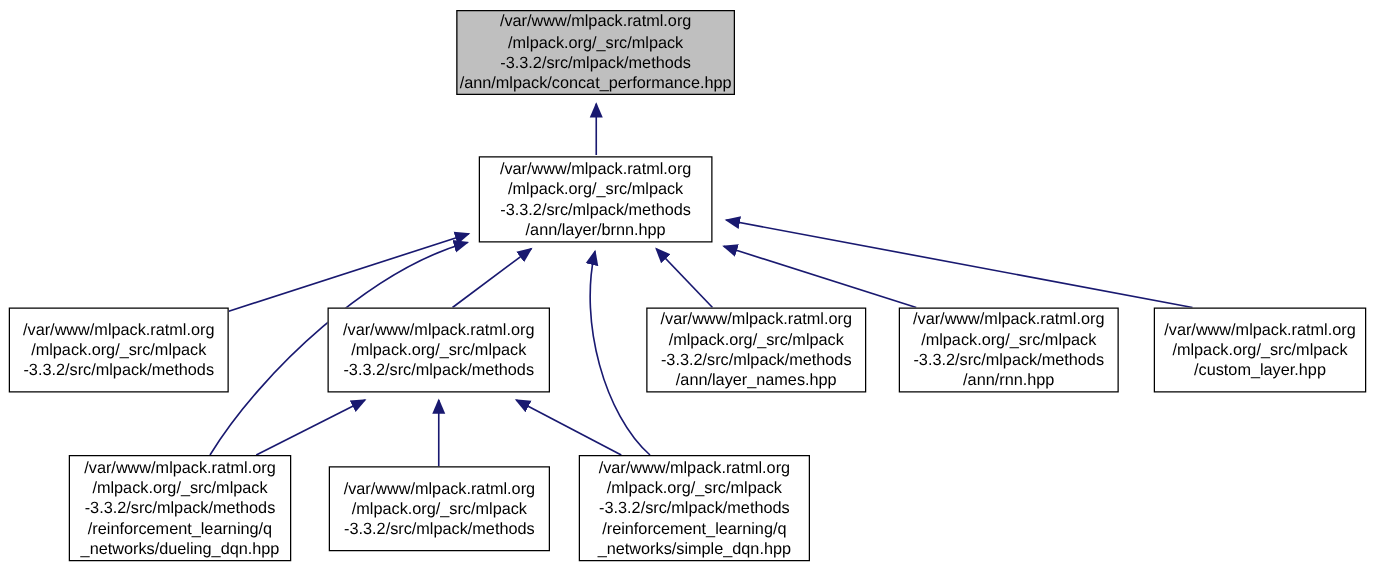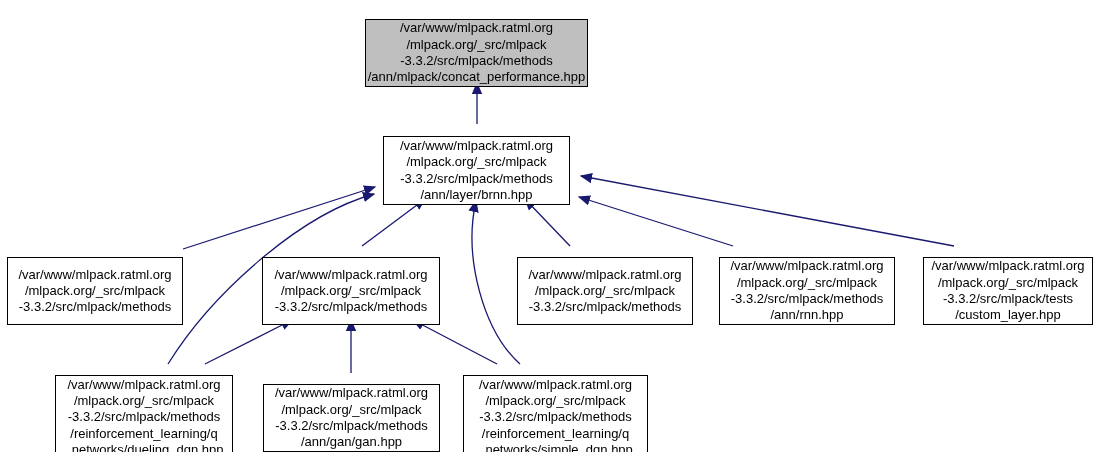--- a/index.html
+++ b/index.html
@@ -14,21 +14,20 @@
   .node{
     position:absolute;
     box-sizing:border-box;
     border:1.5px solid #000000;
     background:#ffffff;
     display:flex;flex-direction:column;
     justify-content:center;align-items:center;
     font-size:13px;line-height:16.3px;color:#000000;
     text-align:center;white-space:nowrap;
     z-index:2;
-    margin-top:11px;
   }
   .node.highlighted{background:#bfbfbf;}
   .node .ln{width:100%;}
 </style>
 </head>
 <body>
 
 <div id="graph">
 
   <svg id="edges" width="1101" height="452" viewBox="0 0 1101 452" xmlns="http://www.w3.org/2000/svg">
@@ -75,49 +74,48 @@
   <div class="node" style="left:262px;top:246px;width:178px;height:68px;">
     <div class="ln">/var/www/mlpack.ratml.org</div>
     <div class="ln">/mlpack.org/_src/mlpack</div>
     <div class="ln">-3.3.2/src/mlpack/methods</div>
   </div>
 
   <div class="node" style="left:517px;top:246px;width:176px;height:68px;">
     <div class="ln">/var/www/mlpack.ratml.org</div>
     <div class="ln">/mlpack.org/_src/mlpack</div>
     <div class="ln">-3.3.2/src/mlpack/methods</div>
+    <div class="ln">/ann/layer_names.hpp</div>
   </div>
 
   <div class="node" style="left:719px;top:246px;width:176px;height:68px;">
     <div class="ln">/var/www/mlpack.ratml.org</div>
     <div class="ln">/mlpack.org/_src/mlpack</div>
     <div class="ln">-3.3.2/src/mlpack/methods</div>
     <div class="ln">/ann/rnn.hpp</div>
   </div>
 
   <div class="node" style="left:923px;top:246px;width:170px;height:68px;">
     <div class="ln">/var/www/mlpack.ratml.org</div>
     <div class="ln">/mlpack.org/_src/mlpack</div>
-    <div class="ln">-3.3.2/src/mlpack/tests</div>
     <div class="ln">/custom_layer.hpp</div>
   </div>
 
   <div class="node" style="left:55px;top:364px;width:178px;height:85px;">
     <div class="ln">/var/www/mlpack.ratml.org</div>
     <div class="ln">/mlpack.org/_src/mlpack</div>
     <div class="ln">-3.3.2/src/mlpack/methods</div>
     <div class="ln">/reinforcement_learning/q</div>
     <div class="ln">_networks/dueling_dqn.hpp</div>
   </div>
 
   <div class="node" style="left:263px;top:373px;width:177px;height:68px;">
     <div class="ln">/var/www/mlpack.ratml.org</div>
     <div class="ln">/mlpack.org/_src/mlpack</div>
     <div class="ln">-3.3.2/src/mlpack/methods</div>
-    <div class="ln">/ann/gan/gan.hpp</div>
   </div>
 
   <div class="node" style="left:463px;top:364px;width:185px;height:85px;">
     <div class="ln">/var/www/mlpack.ratml.org</div>
     <div class="ln">/mlpack.org/_src/mlpack</div>
     <div class="ln">-3.3.2/src/mlpack/methods</div>
     <div class="ln">/reinforcement_learning/q</div>
     <div class="ln">_networks/simple_dqn.hpp</div>
   </div>
 

